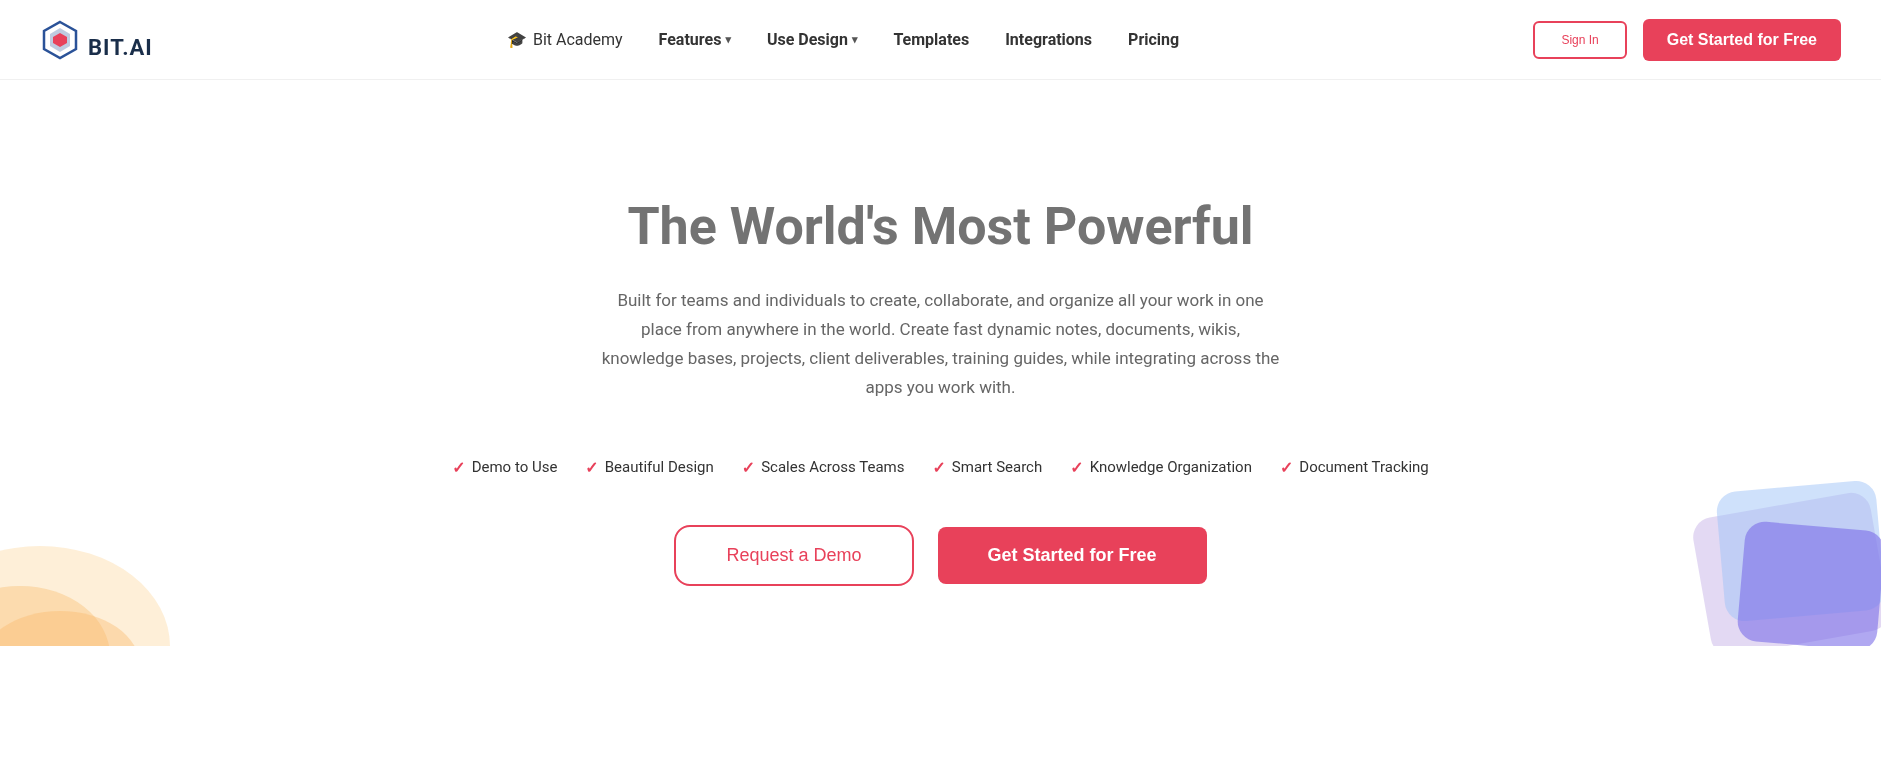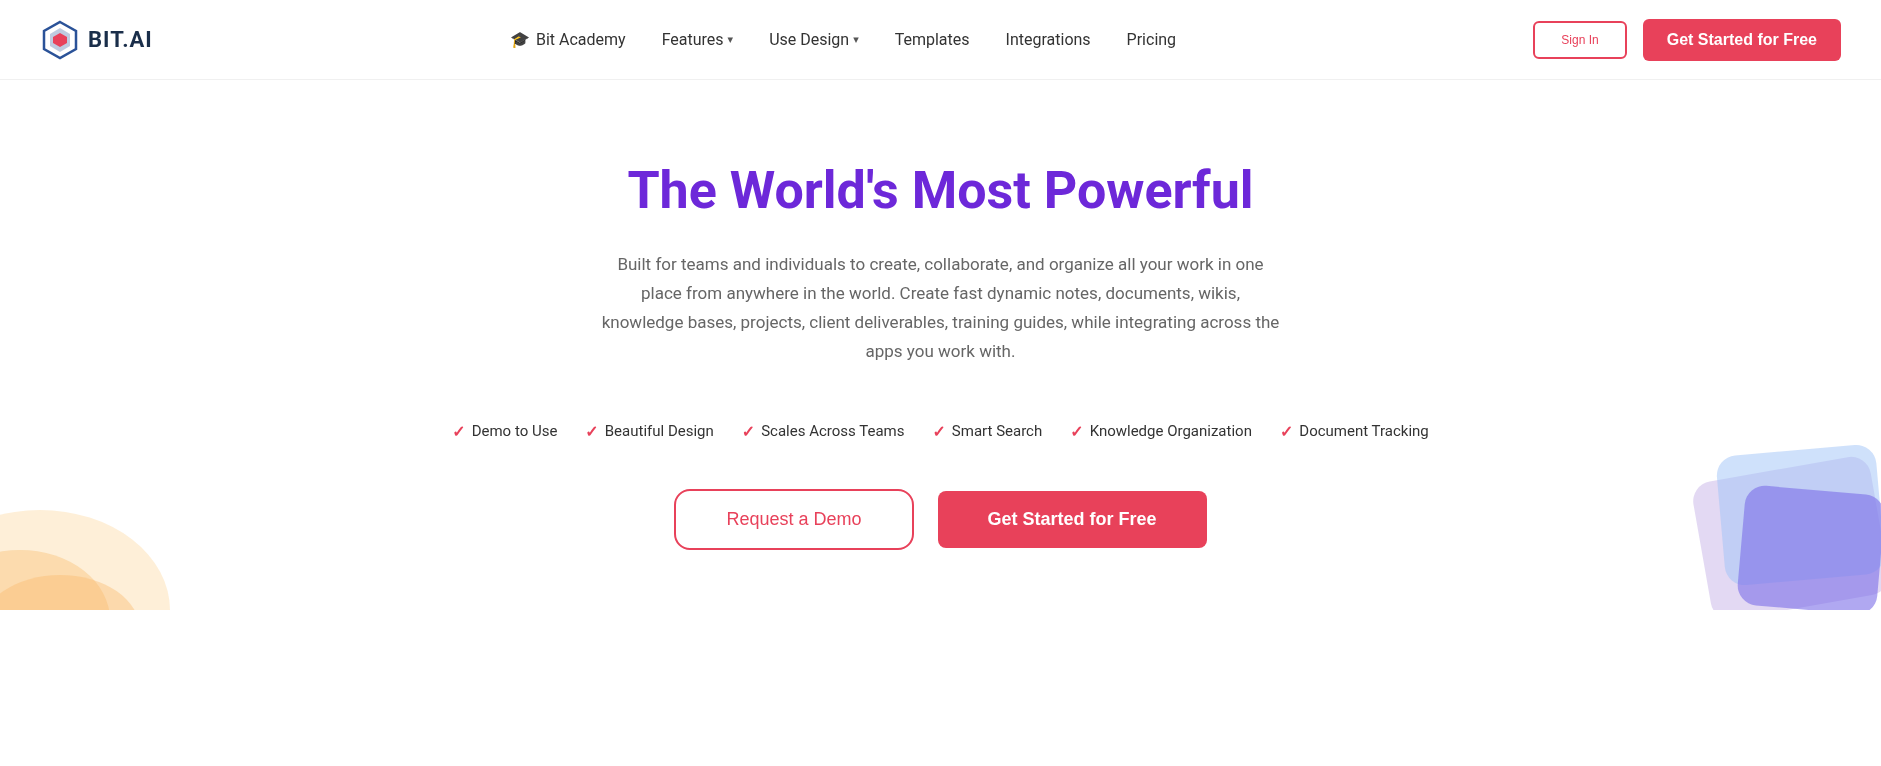--- a/index.html
+++ b/index.html
@@ -24,21 +24,21 @@
       padding: 0 40px;
       height: 80px;
       background: #ffffff;
       border-bottom: 1px solid #f0f0f0;
       position: relative;
       z-index: 10;
     }
 
     .logo-area {
       display: flex;
-      align-items: center;
+      align-items: flex-end;
       gap: 8px;
     }
 
     .logo-icon {
       width: 40px;
       height: 40px;
     }
 
     .logo-text {
       font-size: 22px;
@@ -62,21 +62,21 @@
     }
 
     .nav-item {
       display: flex;
       align-items: center;
       gap: 4px;
       font-size: 16px;
       color: #333;
       cursor: pointer;
       text-decoration: none;
-      font-weight: 400;
+      font-weight: 700;
     }
 
     .nav-item .chevron {
       font-size: 11px;
       color: #555;
     }
 
     .nav-academy {
       display: flex;
       align-items: center;
@@ -121,24 +121,25 @@
       align-items: center;
       text-align: center;
       padding: 80px 40px 60px;
       position: relative;
       overflow: hidden;
     }
 
     .hero-title {
       font-size: 52px;
       font-weight: 700;
-      color: #6d28d9;
+      color: #737373;
       line-height: 1.2;
       max-width: 860px;
       margin-bottom: 28px;
+      margin-top: 36px;
     }
 
     .hero-subtitle {
       font-size: 17px;
       color: #666;
       line-height: 1.7;
       max-width: 680px;
       margin-bottom: 56px;
     }
 

